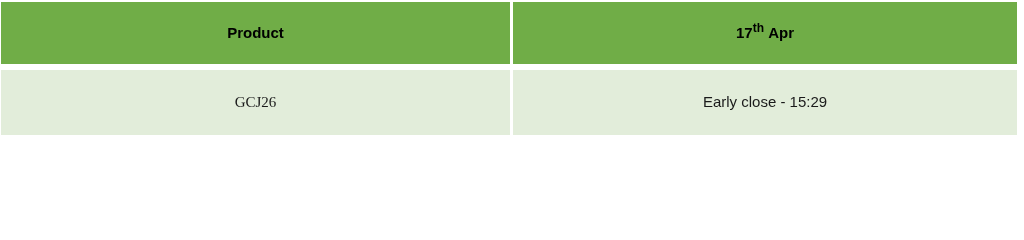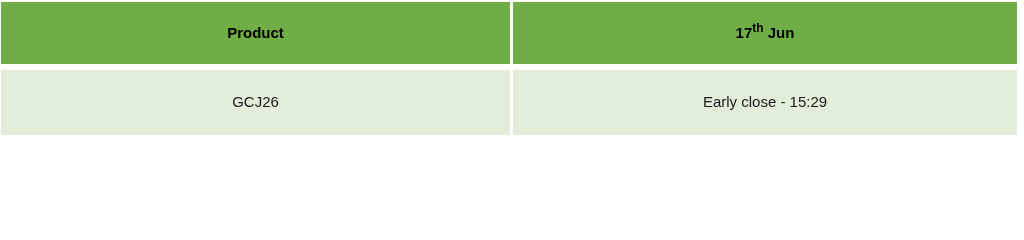--- a/index.html
+++ b/index.html
@@ -61,20 +61,21 @@
     font-size: 15px;
     text-align: center;
     vertical-align: middle;
     padding: 0;
     border: none;
     line-height: 1.1;
   }
 
   tr.body-row td.col-left {
     border-right: 3px solid #ffffff;
+    font-family: Liberation Serif, serif;
   }
 
   .col-left  { width: 509px; }
   .col-right { width: 504px; }
 
   .ordinal-suffix {
     font-size: 12px;
     vertical-align: super;
     line-height: 0;
     font-weight: bold;
@@ -89,21 +90,21 @@
 <body>
 
 <div class="table-wrap">
   <table class="schedule-table">
     <thead>
       <tr class="header-row">
         <th class="col-left">
           <span class="header-label">Product</span>
         </th>
         <th class="col-right">
-          <span class="header-label"><span>17</span><span class="ordinal-suffix">th</span>&nbsp;<span>Jun</span></span>
+          <span class="header-label"><span>17</span><span class="ordinal-suffix">th</span>&nbsp;<span>Apr</span></span>
         </th>
       </tr>
     </thead>
     <tbody>
       <tr class="body-row">
         <td class="col-left">
           <span class="cell-value">GCJ26</span>
         </td>
         <td class="col-right">
           <span class="cell-value">Early close - 15:29</span>

